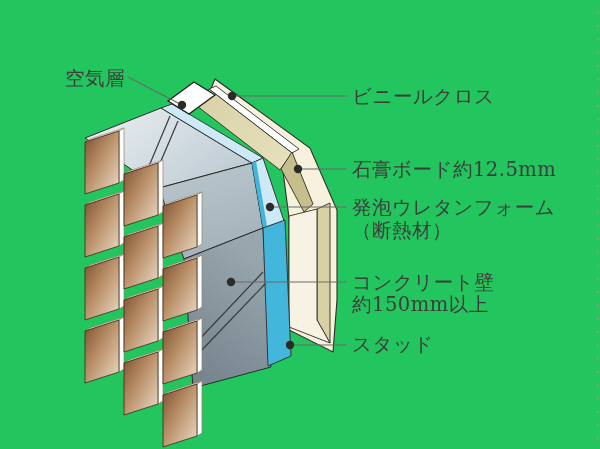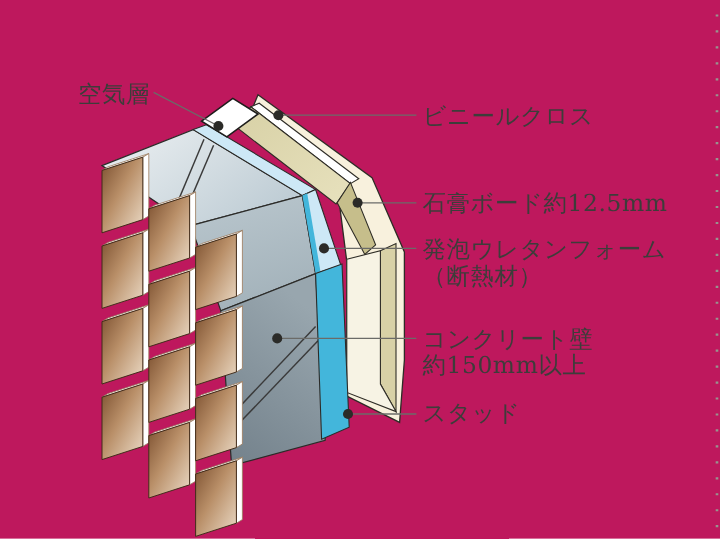--- a/index.html
+++ b/index.html
@@ -1,19 +1,19 @@
 <!DOCTYPE html>
 <html><head>
 <meta charset="utf-8">
 <style>
   html,body{margin:0;padding:0;background:#ffffff;}
   .stage{
     position:relative;
     width:600px;height:449px;
-    background:#be185d;
+    background:#22c55e;
     overflow:hidden;
     font-family:"DejaVu Serif","Liberation Serif",serif;
   }
   svg{position:absolute;left:0;top:0;display:block;}
   text{
     font-family:"DejaVu Serif","Liberation Serif",serif;
     fill:#3d3d3a;
     letter-spacing:0.5px;
   }
   .lbl{font-size:19.5px;}

